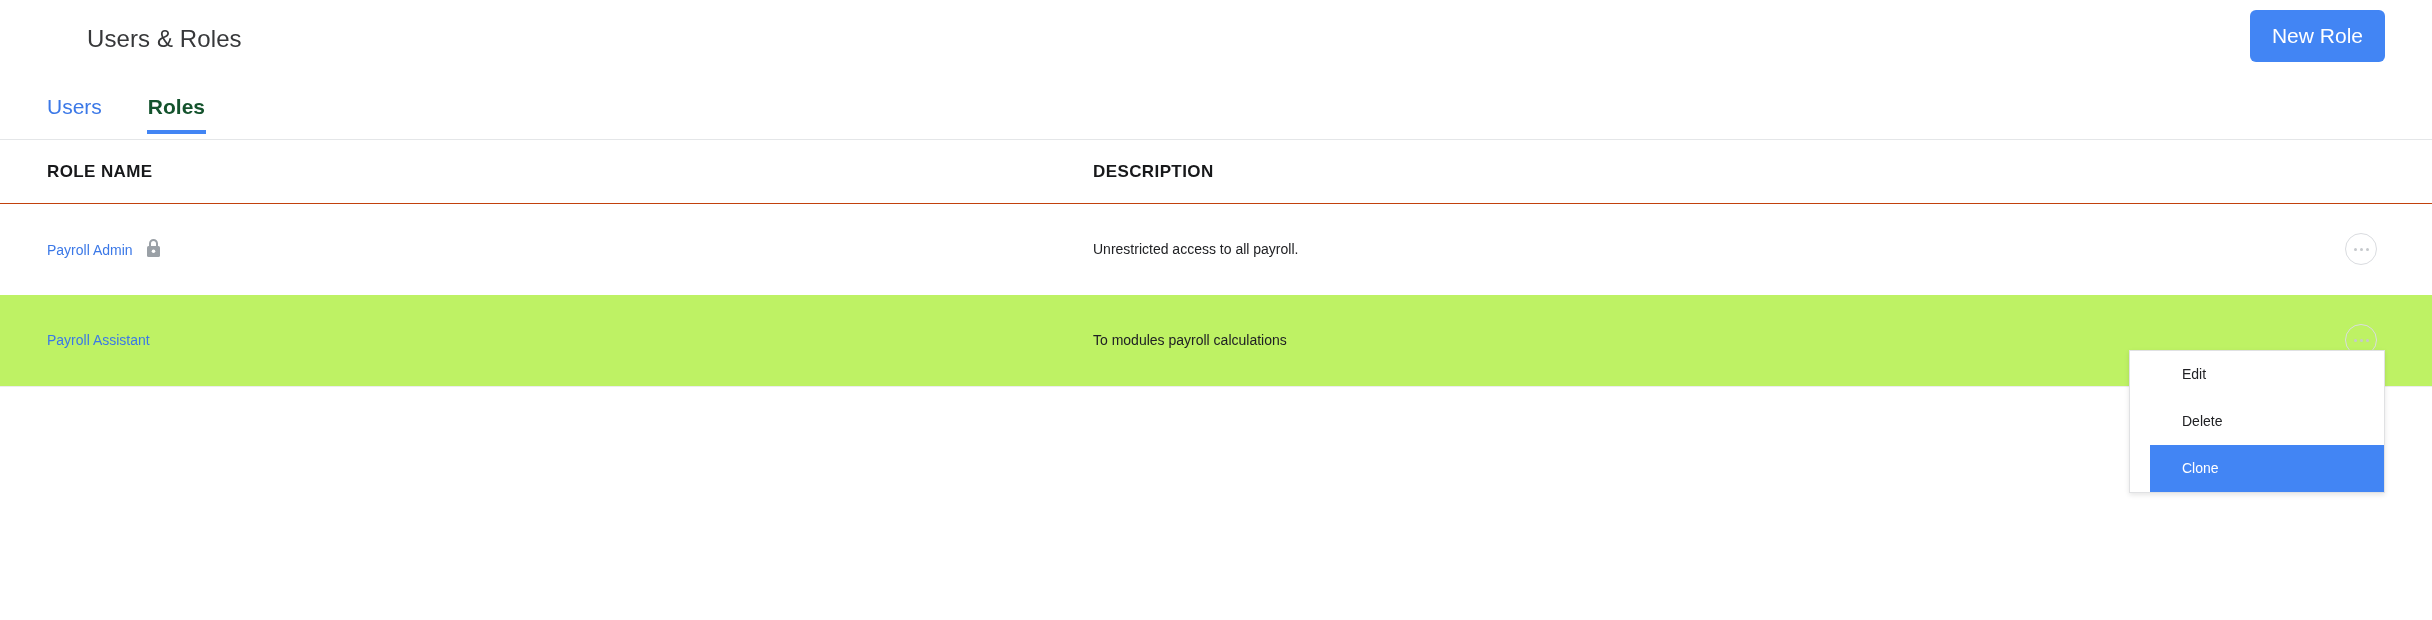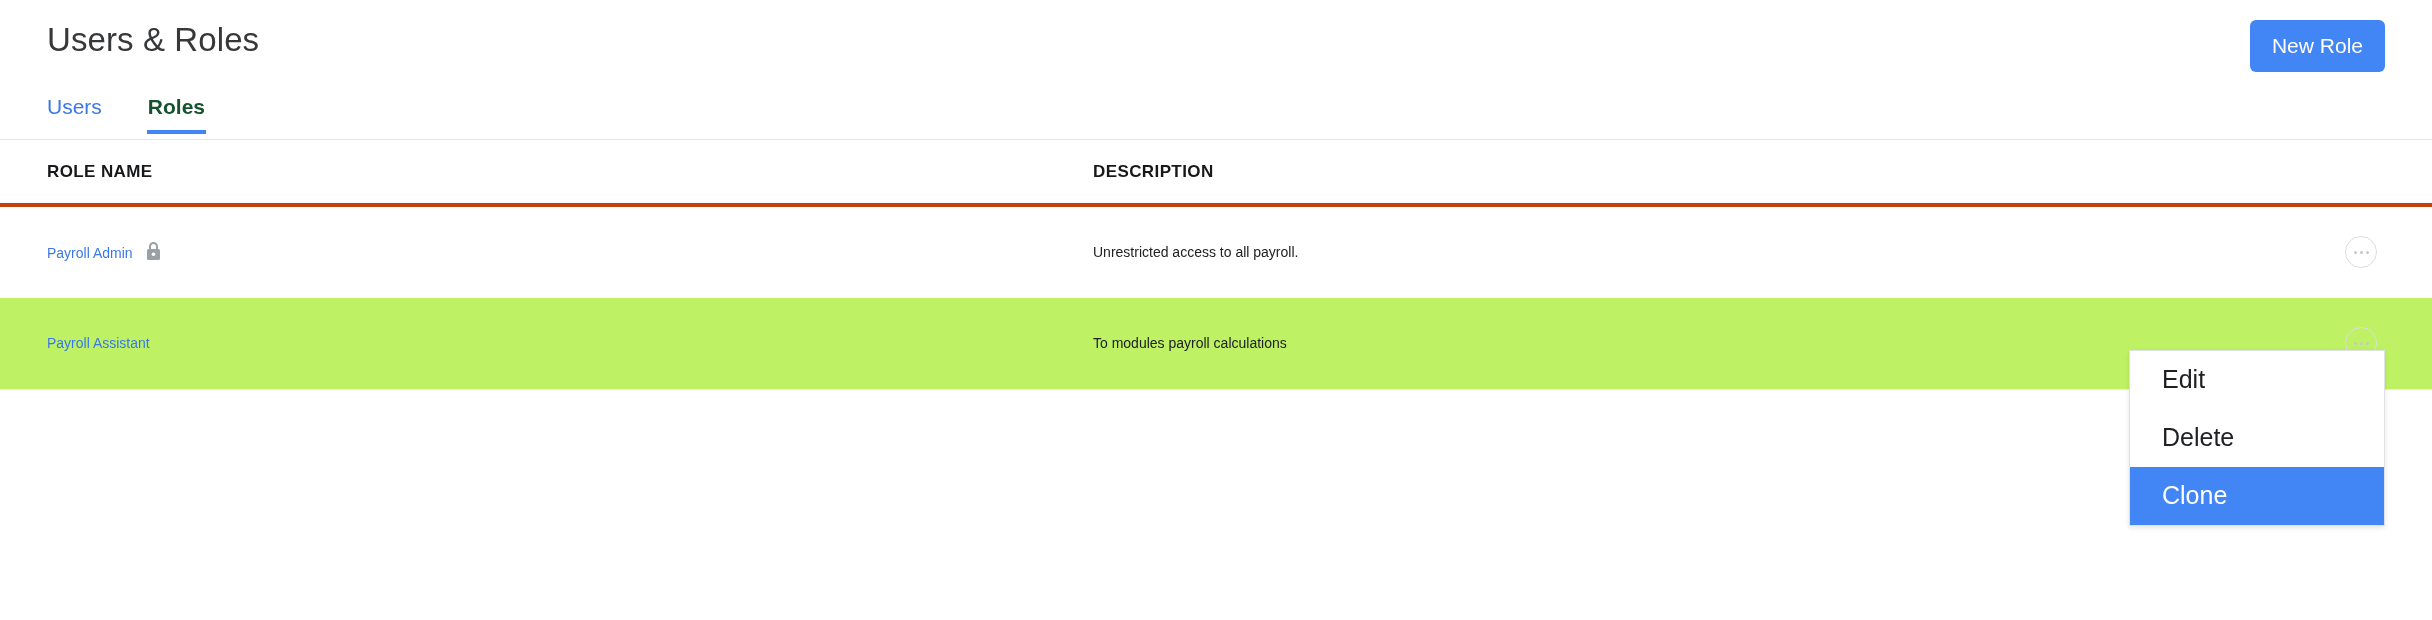--- a/index.html
+++ b/index.html
@@ -19,30 +19,31 @@
   
   .page-header {
     position: relative;
     height: 78px;
     padding: 0 47px;
     box-sizing: border-box;
     display: flex;
     align-items: center;
   }
   .page-title {
-    font-size: 33px;
+    font-size: 24px;
     font-weight: 400;
     color: #37383a;
     letter-spacing: .1px;
     line-height: 1;
+    margin-left: 40px;
   }
   .new-role-button {
     position: absolute;
     right: 47px;
-    top: 20px;
+    top: 10px;
     background: #4285f4;
     color: #ffffff;
     border: none;
     border-radius: 6px;
     font-family: "Liberation Sans", sans-serif;
     font-size: 21px;
     line-height: 1;
     padding: 15px 22px 16px 22px;
     cursor: pointer;
     white-space: nowrap;
@@ -88,21 +89,21 @@
     border-collapse: collapse;
     table-layout: fixed;
   }
   .roles-table th {
     text-align: left;
     font-size: 17px;
     font-weight: 700;
     letter-spacing: .4px;
     color: #17181a;
     padding: 22px 0 21px 0;
-    border-bottom: 4px solid #c2410c;
+    border-bottom: 1px solid #c2410c;
     background: #ffffff;
   }
   .roles-table td {
     font-size: 14px;
     padding: 29px 0 30px 0;
     vertical-align: middle;
     color: #202124;
   }
   .col-role { width: 1093px; padding-left: 47px !important; box-sizing: border-box; }
   .col-desc { width: 1246px; }
@@ -152,26 +153,27 @@
     left: 2129px;
     top: 350px;
     width: 254px;
     background: #ffffff;
     border: 1px solid #e0e1e3;
     box-shadow: 0 2px 5px rgba(0,0,0,.10);
     z-index: 40;
     padding: 0;
   }
   .menu-item {
-    font-size: 25px;
+    font-size: 14px;
     line-height: 1;
     padding: 16px 0 17px 32px;
     color: #202124;
     cursor: pointer;
     white-space: nowrap;
+    margin-left: 20px;
   }
   .menu-item.highlight {
     background: #4285f4;
     color: #ffffff;
   }
 </style>
 </head>
 <body>
 
 <div class="page-header">

